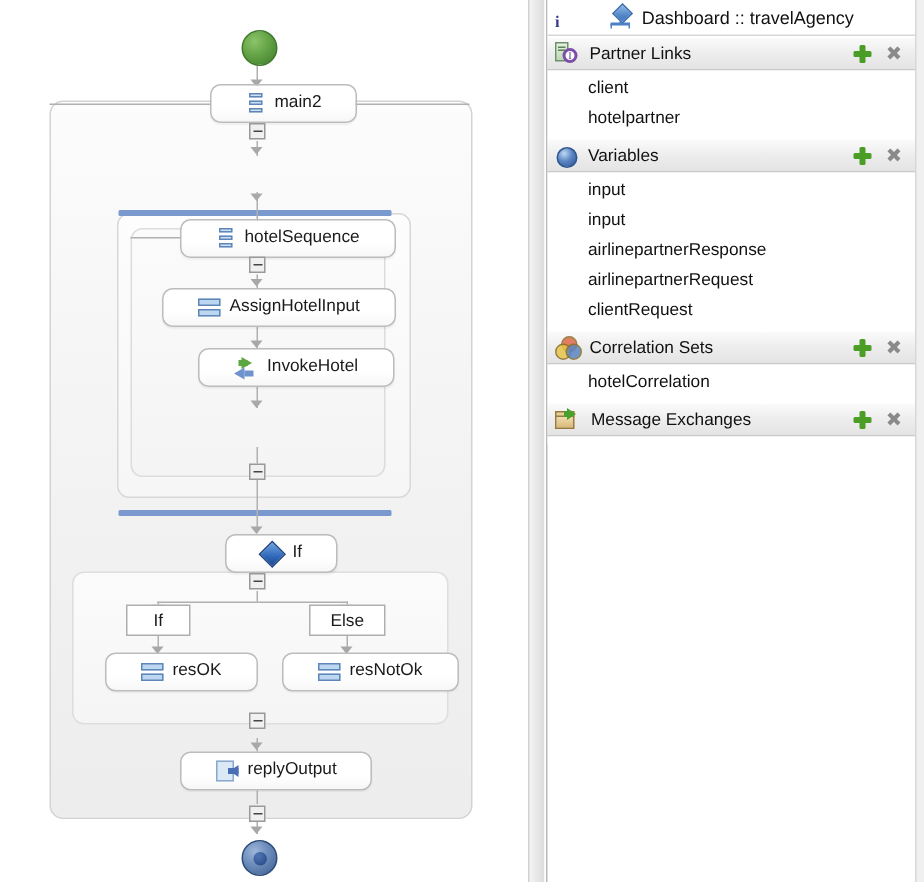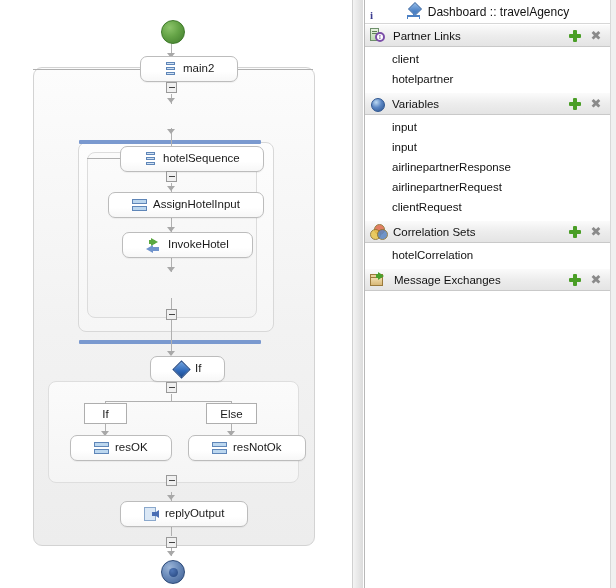--- a/index.html
+++ b/index.html
@@ -295,21 +295,21 @@
     <div class="toggle" style="left:166px;top:171px;"></div>
 
     <div class="node" style="left:108px;top:192px;">
       <span class="ic ic-assign">
           <i></i>
           <i></i>
         </span>
       <span class="lbl">AssignHotelInput</span>
     </div>
 
-    <div class="node" style="left:122px;top:232px;text-align:center;">
+    <div class="node" style="left:132px;top:232px;text-align:center;">
       <span class="ic ic-invoke">
           <span class="a1b"></span>
           <span class="a1"></span>
           <span class="a2b"></span>
           <span class="a2"></span>
         </span>
       <span class="lbl">InvokeHotel</span>
     </div>
 
     <div class="toggle" style="left:166px;top:309px;"></div>

